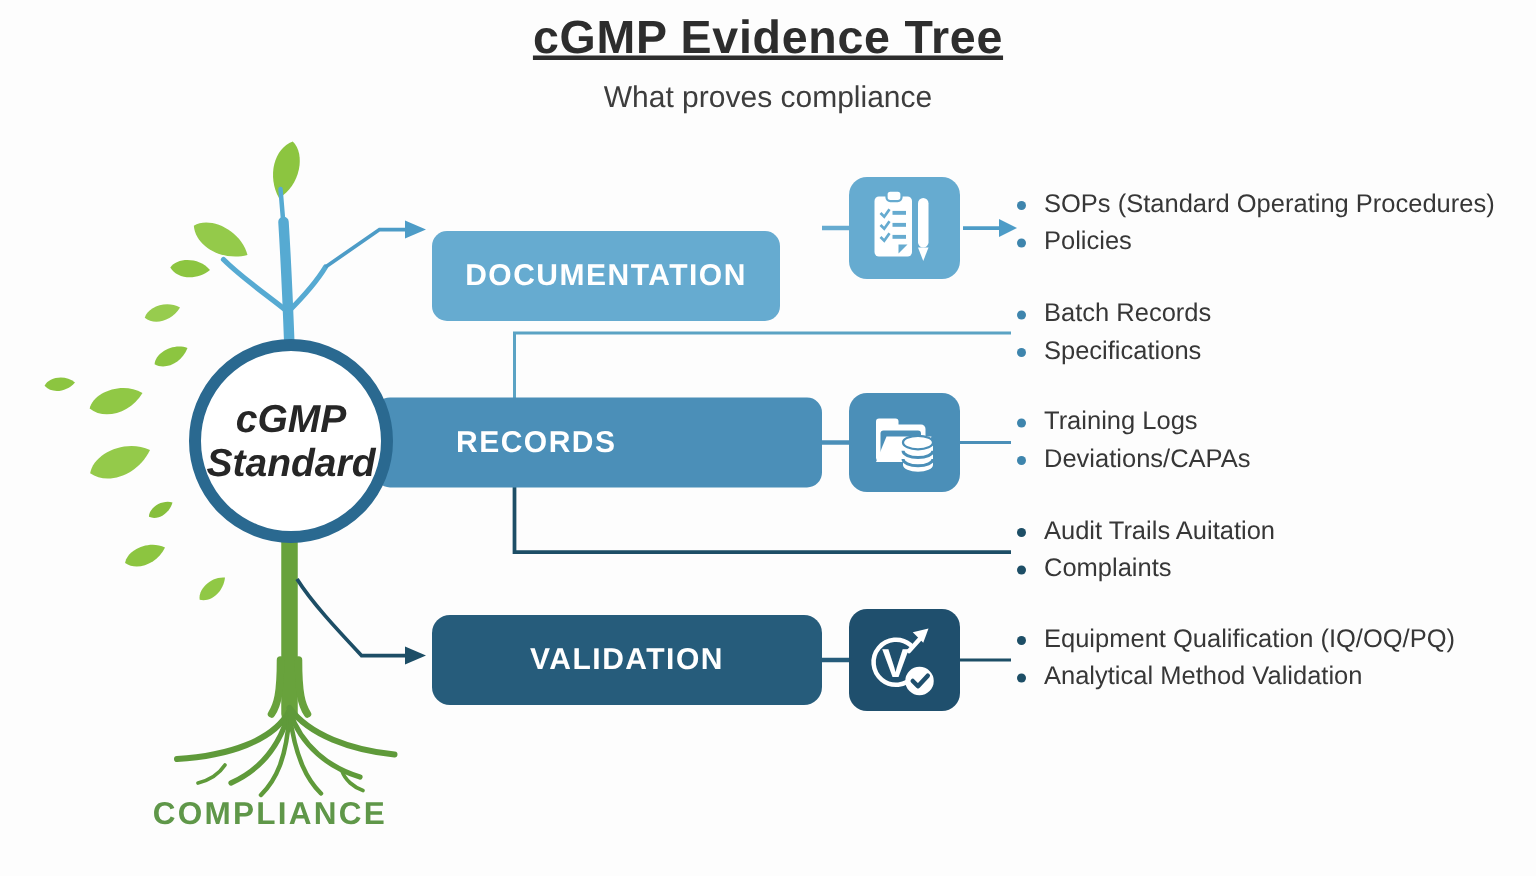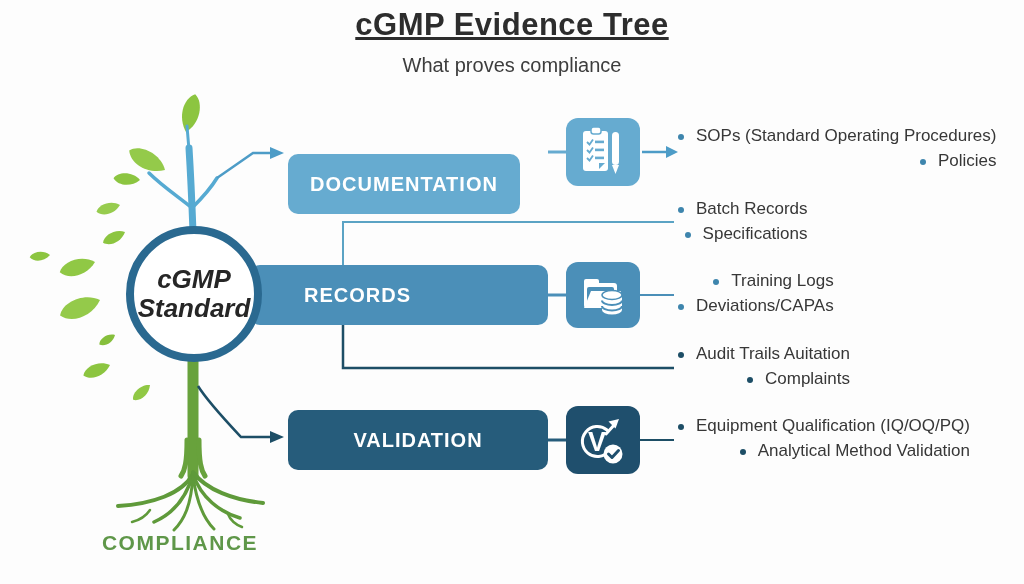--- a/index.html
+++ b/index.html
@@ -8,33 +8,33 @@
   .title{position:absolute;top:7px;left:0;right:0;text-align:center;
          font-size:31px;font-weight:bold;color:#2d2d2d;letter-spacing:.5px;z-index:4;text-decoration:underline;}
   .subtitle{position:absolute;top:54px;left:0;right:0;text-align:center;
          font-size:20px;color:#3d3d3d;z-index:4;}
   svg.art{position:absolute;left:0;top:0;z-index:1;}
   .box{position:absolute;border-radius:10px;display:flex;align-items:center;justify-content:center;
        color:#fff;font-weight:bold;font-size:20px;letter-spacing:1px;z-index:3;box-sizing:border-box;}
   #doc-box{left:288px;top:122px;width:232px;height:60px;background:#66abd0;margin-top:32px;}
   #rec-box{left:250px;top:265px;width:298px;height:60px;background:#4b8fb8;
            justify-content:flex-start;padding-left:54px;}
-  #val-box{left:288px;top:410px;width:260px;height:60px;background:#265c7b;}
+  #val-box{left:288px;top:410px;width:260px;height:60px;background:#265c7b;border-radius:12px;}
   .tile{position:absolute;border-radius:12px;z-index:3;}
   #doc-tile{left:566px;top:118px;width:74px;height:68px;background:#66abd0;}
   #rec-tile{left:566px;top:262px;width:74px;height:66px;background:#4b8fb8;}
   #val-tile{left:566px;top:406px;width:74px;height:68px;background:#1f4f6d;}
   .circle{position:absolute;left:126px;top:226px;width:136px;height:136px;border-radius:50%;
           background:#fff;border:8px solid #2a6990;box-sizing:border-box;z-index:5;
           display:flex;flex-direction:column;align-items:center;justify-content:center;
           font-weight:bold;font-size:26px;color:#262626;line-height:1.12;text-align:center;font-style:italic;}
   .compliance{position:absolute;left:88px;top:531px;width:184px;text-align:center;
           font-size:21px;font-weight:bold;color:#5f9749;letter-spacing:1.5px;z-index:4;}
   .blist{position:absolute;left:678px;margin:0;padding:0;list-style:none;z-index:3;}
-  .blist li{display:flex;align-items:flex-start;height:25px;font-size:17px;color:#373737;justify-content:flex-end;}
+  .blist li{display:flex;align-items:flex-start;height:25px;font-size:17px;color:#373737;}
   .dot{width:6px;height:6px;border-radius:50%;margin:8px 12px 0 0;flex:none;}
   .dot.light{background:#3e85ad;}
   .dot.dark{background:#1d4e66;}
   #grp-0{top:126px;} #grp-1{top:199px;} #grp-2{top:271px;} #grp-3{top:344px;} #grp-4{top:416px;}
 </style>
 </head>
 <body>
 
 <div class="stage">
 

